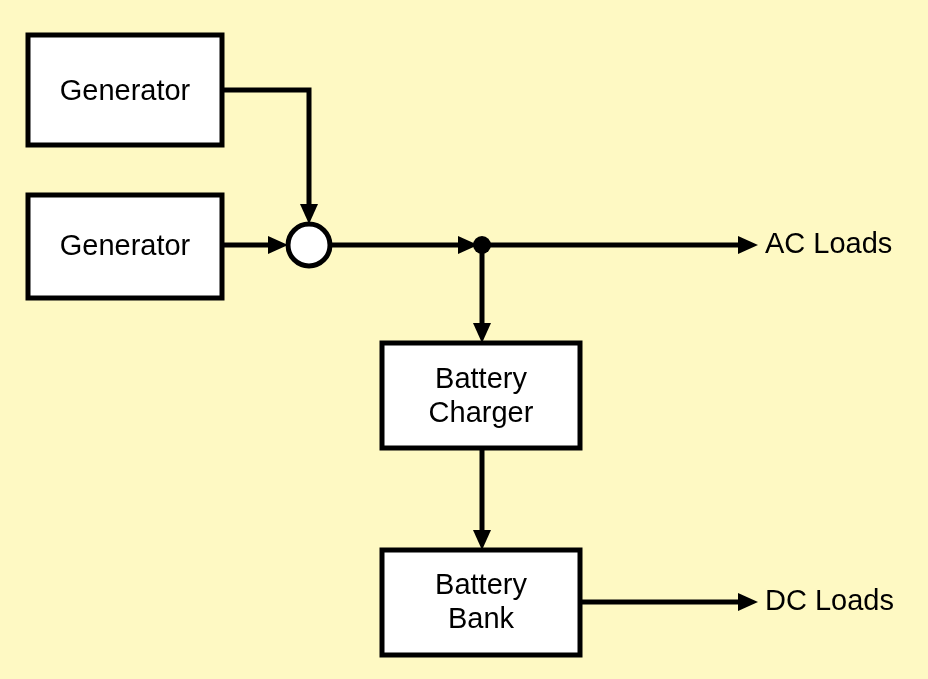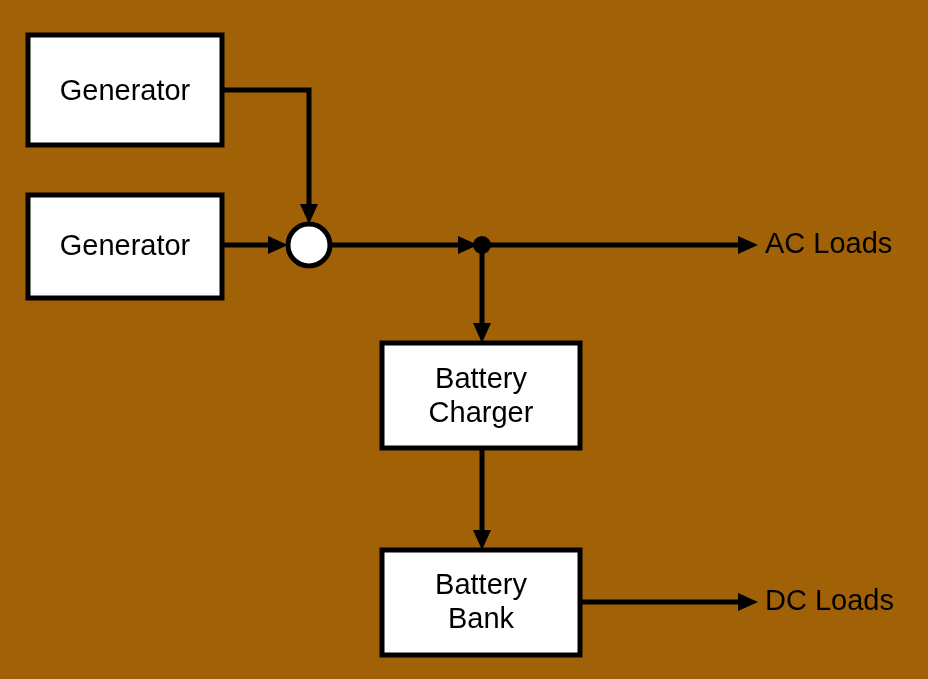--- a/index.html
+++ b/index.html
@@ -11,21 +11,21 @@
   body {
     width: 928px;
     height: 679px;
     overflow: hidden;
     font-family: "Liberation Sans", sans-serif;
   }
   #diagram-canvas {
     position: relative;
     width: 928px;
     height: 679px;
-    background: #a16207;
+    background: #fef9c3;
   }
   #diagram-svg {
     display: block;
     width: 928px;
     height: 679px;
   }
   .block-rect {
     fill: #ffffff;
     stroke: #000000;
     stroke-width: 5;

